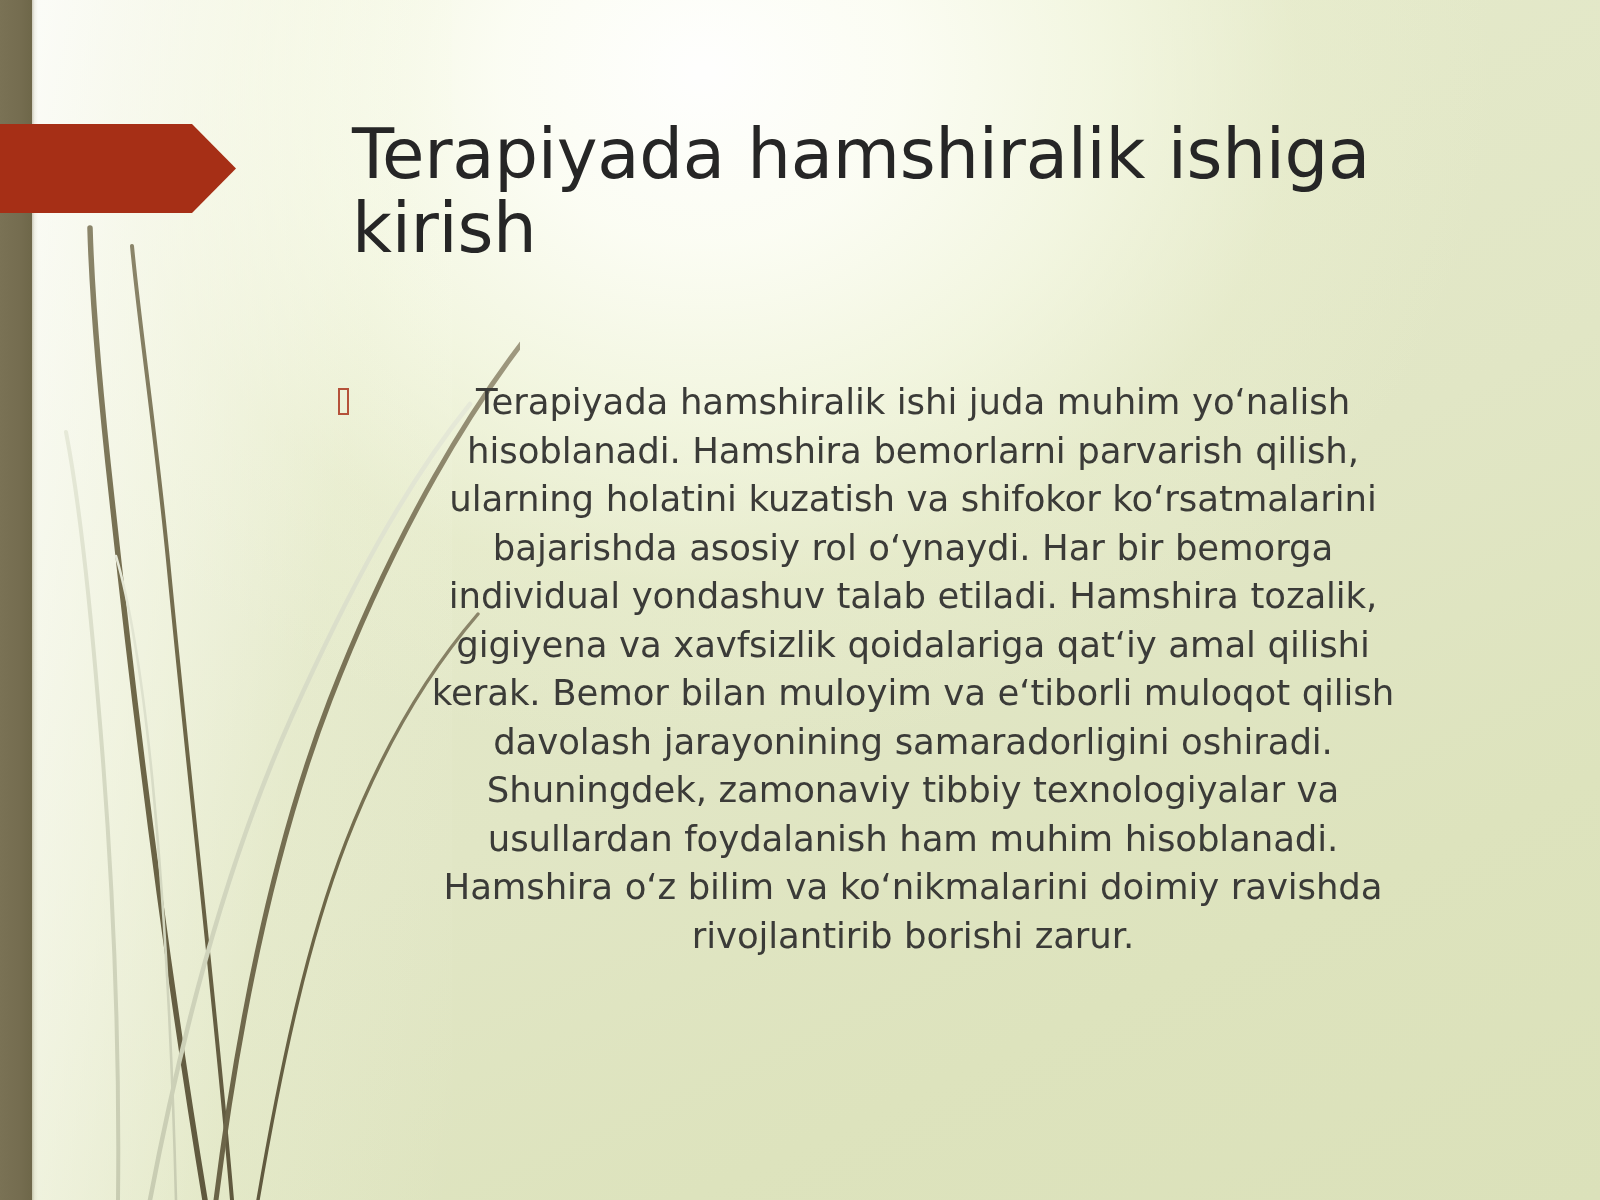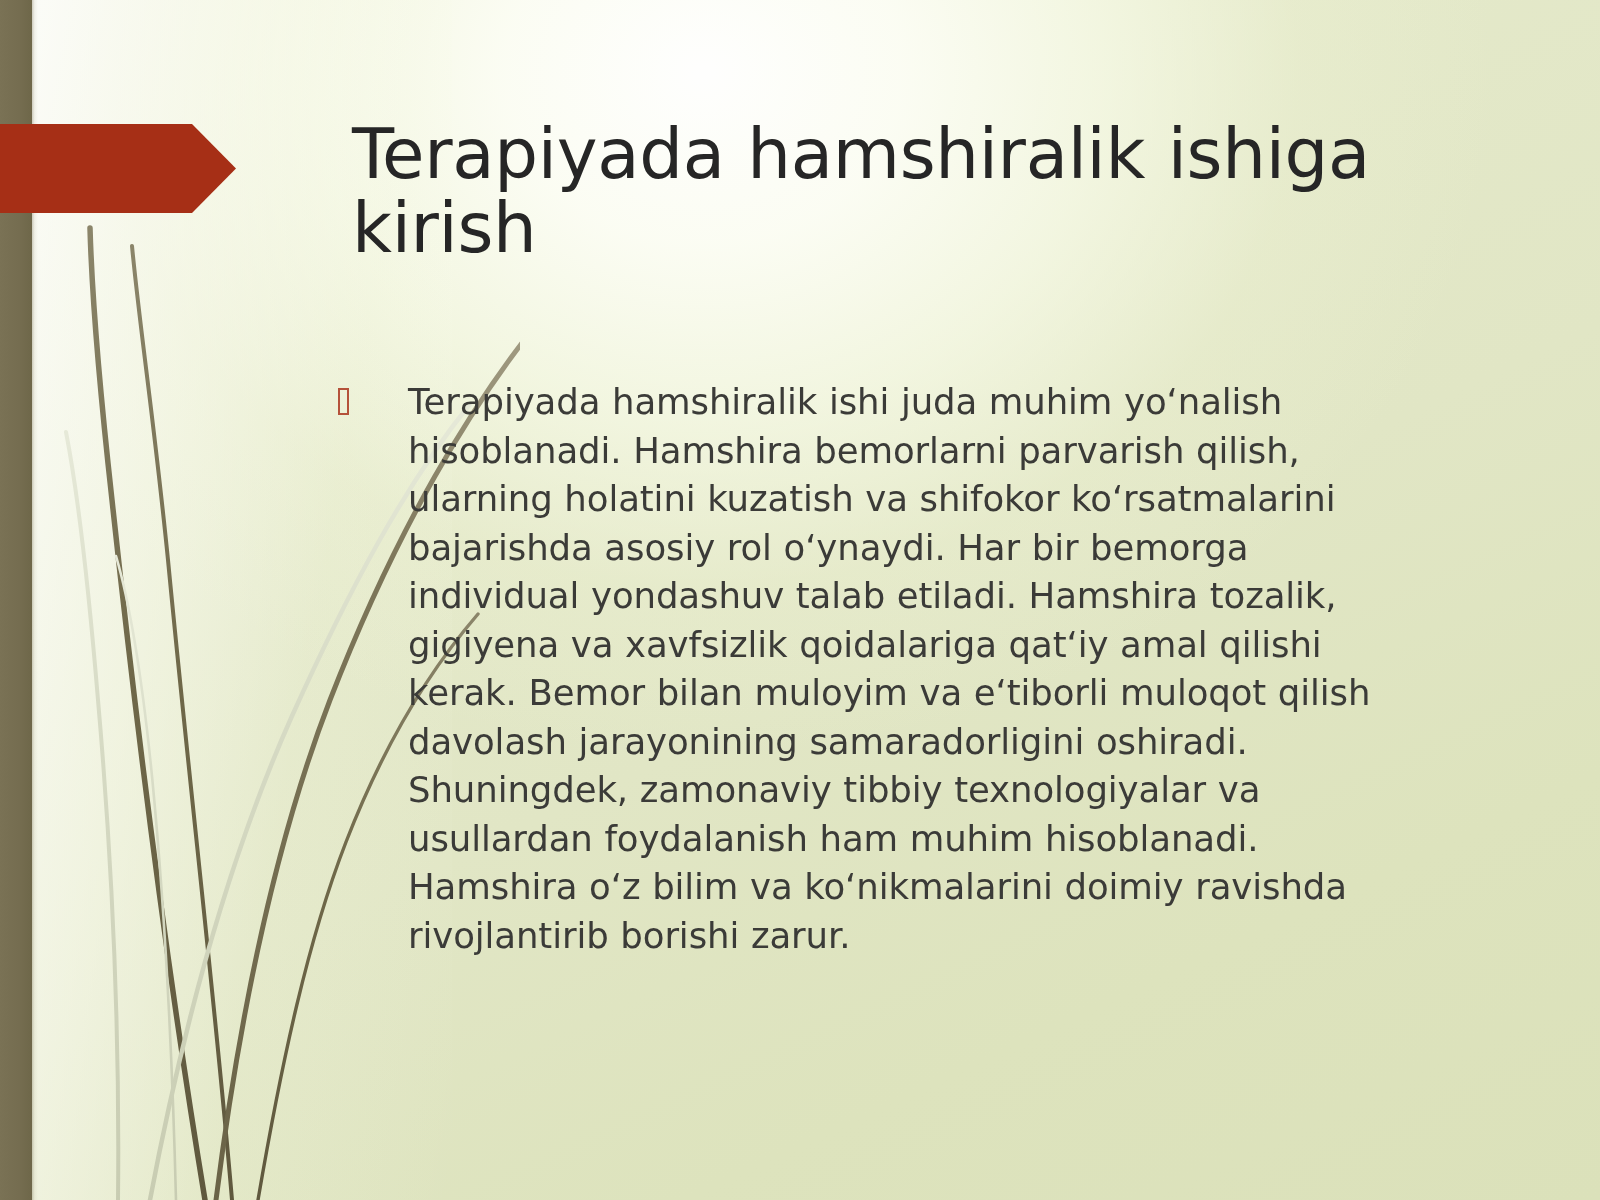--- a/index.html
+++ b/index.html
@@ -108,20 +108,21 @@
   }
 
   
   .body-block {
     position: absolute;
     left: 338px;
     top: 378px;
     width: 1090px;
     display: flex;
     align-items: flex-start;
+    text-align: center;
   }
   .bullet-marker {
     flex: 0 0 auto;
     width: 11px;
     height: 27px;
     margin-top: 10px;
     margin-right: 0;
     border: 2px solid #b5523a;
     box-sizing: border-box;
     background: transparent;

